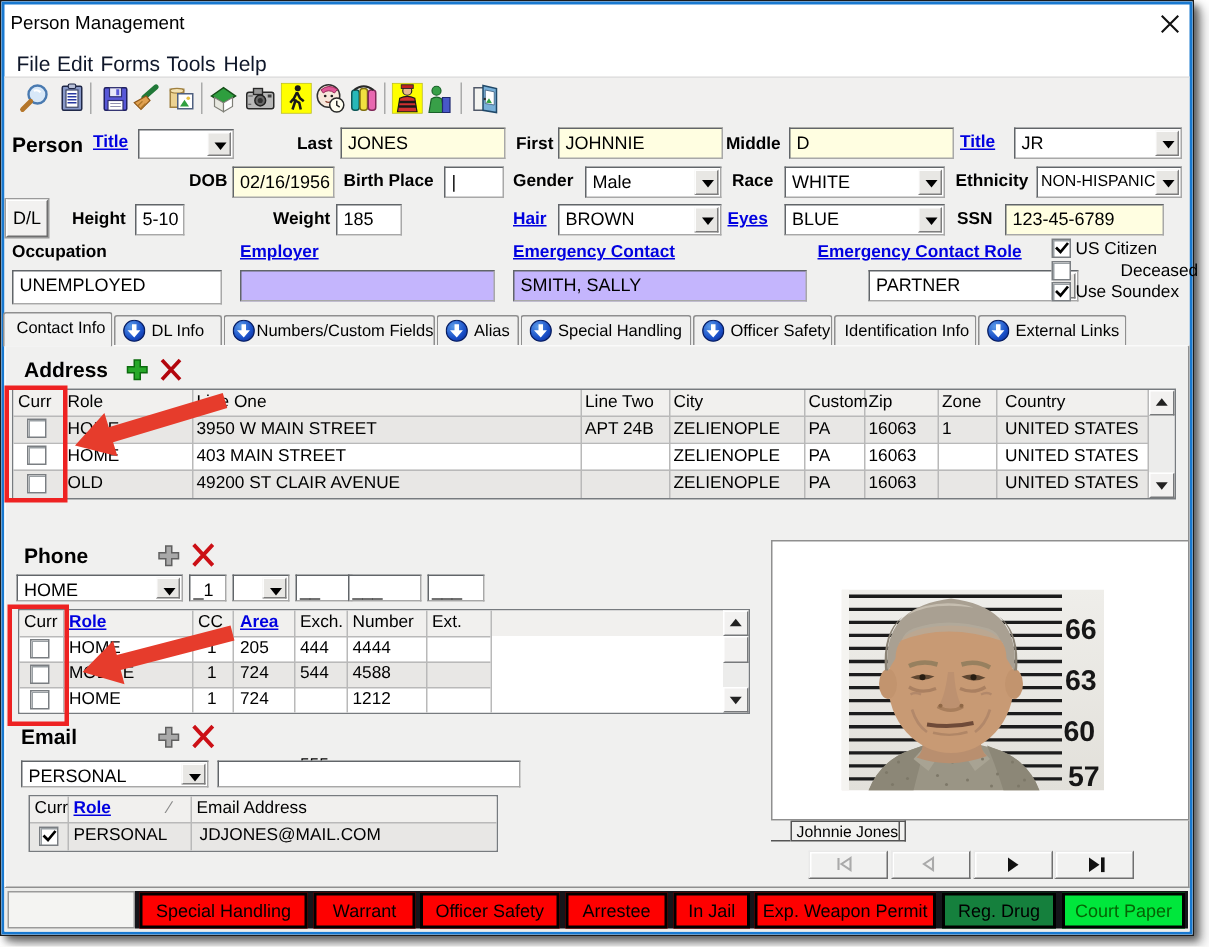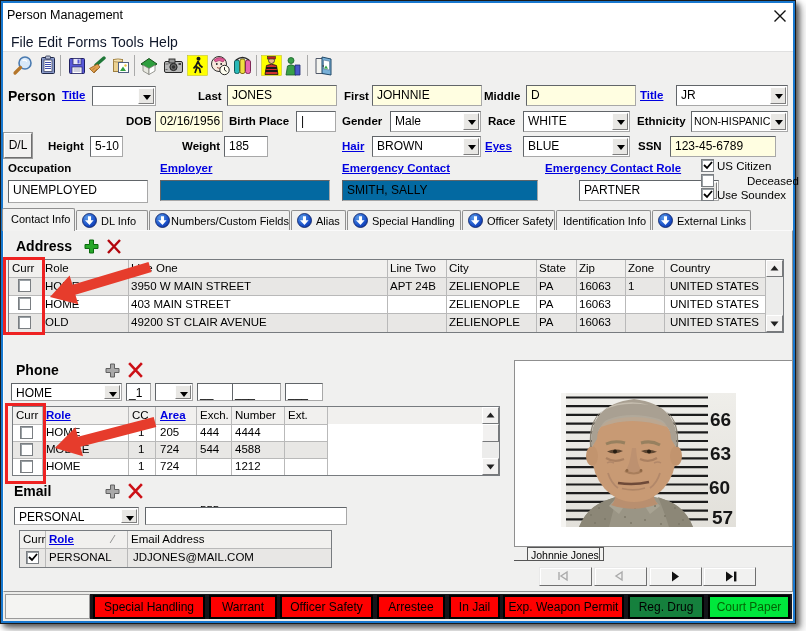--- a/index.html
+++ b/index.html
@@ -11,21 +11,21 @@
 #accent { left:1px; top:1px; width:794px; height:622px; border:2px solid #1878cf; background:#fff; }
 #toolbar { left:3px; top:51px; width:790px; height:29px; background:#f1f0ef; border-top:1px solid #e0e0e0; }
 #formbg { left:3px; top:80px; width:790px; height:541px; background:#f0f0ef; }
 .ttl { font-size:12.5px; color:#000; white-space:nowrap; }
 .menu { font-size:14px; color:#0f172a; white-space:nowrap; }
 .lbl { font-weight:bold; font-size:11.5px; color:#000; white-space:nowrap; }
 .lnk { font-weight:bold; font-size:11.5px; color:#0000e0; text-decoration:underline; white-space:nowrap; }
 .inp { background:#fff; border:1px solid #616569; border-right-color:#a8a8a8; border-bottom-color:#a8a8a8;
   font-size:12px; color:#000; padding:2px 0 0 4px; white-space:nowrap; overflow:hidden; }
 .cream { background:#fffee1; }
-.dis { background:#0369a1; }
+.dis { background:#c4b5fd; }
 .combo { background:#fff; border:1px solid #616569; border-right-color:#a8a8a8; border-bottom-color:#a8a8a8;
   font-size:12px; color:#000; padding:2px 0 0 4px; white-space:nowrap; overflow:hidden; }
 .cbtn { position:absolute; right:1px; top:1px; bottom:1px; width:16px; background:#e8e7e4;
   border:1px solid; border-color:#fdfdfd #7e7e7e #7e7e7e #fdfdfd; }
 .cbtn:after { content:""; position:absolute; left:4px; top:6px; width:0; height:0;
   border:4px solid transparent; border-top:5px solid #000; border-bottom:none; }
 .chk { width:13px; height:13px; background:#fff; border:1px solid #7a7e82; box-shadow:inset 1px 1px 0 #9aa0a4; }
 .sect { font-weight:bold; font-size:14px; color:#000; white-space:nowrap; }
 .gridbox { background:#fff; border:1px solid #777b7f; }
 .gh { font-size:11.5px; color:#000; white-space:nowrap; }
@@ -304,21 +304,21 @@
   <div class="abs vline" style="left:527px;top:0;height:72px;"></div>
   <div class="abs vline" style="left:567px;top:0;height:72px;"></div>
   <div class="abs vline" style="left:616px;top:0;height:72px;"></div>
   <div class="abs vline" style="left:655px;top:0;height:72px;"></div>
   <div class="abs vline" style="left:756px;top:0;height:72px;"></div>
   <div class="abs gh" style="left:3px;top:2px;">Curr</div>
   <div class="abs gh" style="left:36px;top:2px;">Role</div>
   <div class="abs gh" style="left:122px;top:2px;">Line One</div>
   <div class="abs gh" style="left:381px;top:2px;">Line Two</div>
   <div class="abs gh" style="left:440px;top:2px;">City</div>
-  <div class="abs gh" style="left:530px;top:2px;">State</div>
+  <div class="abs gh" style="left:530px;top:2px;">Custom</div>
   <div class="abs gh" style="left:570px;top:2px;">Zip</div>
   <div class="abs gh" style="left:619px;top:2px;">Zone</div>
   <div class="abs gh" style="left:661px;top:2px;">Country</div>
   <div class="abs chk" style="left:9px;top:19px;"></div>
   <div class="abs chk" style="left:9px;top:37px;"></div>
   <div class="abs chk" style="left:9px;top:56px;"></div>
   <div class="abs gcell" style="left:36px;top:20px;">HOME</div>
   <div class="abs gcell" style="left:122px;top:20px;">3950 W MAIN STREET</div>
   <div class="abs gcell" style="left:381px;top:20px;">APT 24B</div>
   <div class="abs gcell" style="left:440px;top:20px;">ZELIENOPLE</div>

